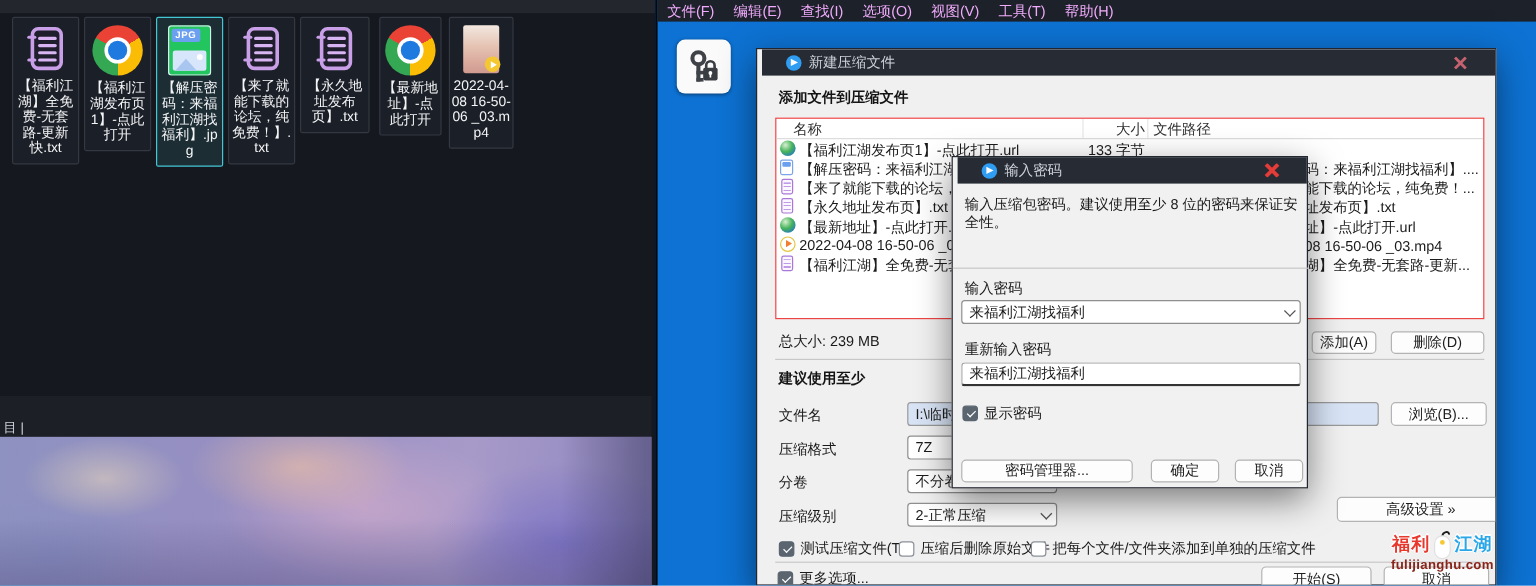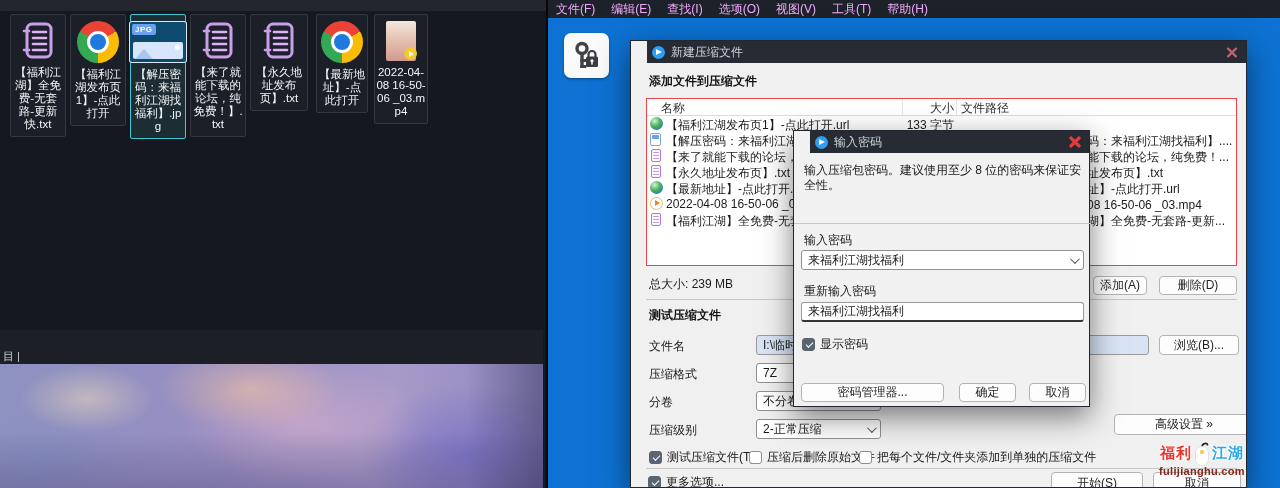--- a/index.html
+++ b/index.html
@@ -11,21 +11,21 @@
   .desk-strip{position:absolute;left:0;top:0;width:546px;height:11px;background:#23262c;}
   .tile{position:absolute;top:14px;display:flex;flex-direction:column;align-items:center;
         padding:6px 1px 5px;background:#1b1f27;border:1px solid #343842;border-radius:2px;box-sizing:border-box;}
   .tile.selected{border-color:#45c6d6;background:#1c2d34;}
   .tile-label{margin-top:5px;font-size:11.5px;line-height:13px;color:#f4f5f7;text-align:center;word-break:break-all;width:100%;}
   .art-txt{width:38px;height:40px;}
   .art-chrome{width:42px;height:42px;border-radius:50%;position:relative;
     background:conic-gradient(from 60deg,#fbbc05 0 120deg,#34a853 0 240deg,#ea4335 0);}
   .art-chrome::before{content:"";position:absolute;left:50%;top:50%;width:22px;height:22px;margin:-11px 0 0 -11px;border-radius:50%;background:#fff;}
   .art-chrome::after{content:"";position:absolute;left:50%;top:50%;width:16px;height:16px;margin:-8px 0 0 -8px;border-radius:50%;background:#1f7ae0;}
-  .art-jpg{width:58px;height:42px;background:#0c4a6e;border-radius:3px;position:relative;box-shadow:0 0 0 1px #dfe7f4 inset;}
+  .art-jpg{width:36px;height:42px;background:#22c55e;border-radius:3px;position:relative;box-shadow:0 0 0 1px #dfe7f4 inset;}
   .jpg-badge{position:absolute;left:3px;top:3px;background:#6b9ff0;color:#fff;font-size:8px;font-weight:bold;
              padding:1px 3px;border-radius:2px;letter-spacing:.5px;}
   .jpg-photo{position:absolute;left:4px;right:4px;bottom:4px;height:17px;background:#d7e6fa;border-radius:2px;overflow:hidden;}
   .jpg-photo::before{content:"";position:absolute;left:2px;bottom:0;border-left:9px solid transparent;border-right:9px solid transparent;border-bottom:10px solid #a9c6f0;}
   .jpg-photo::after{content:"";position:absolute;right:3px;top:3px;width:5px;height:5px;border-radius:50%;background:#fff;}
   .art-video{width:30px;height:40px;border-radius:2px;position:relative;
     background:linear-gradient(180deg,#f2e8e0 0%,#e5c2b2 45%,#d9a89b 80%,#cf9a90 100%);}
   .playbadge{position:absolute;right:-1px;bottom:1px;width:13px;height:13px;border-radius:50%;background:#f5c832;}
   .playbadge::after{content:"";position:absolute;left:4.5px;top:3.5px;border-left:5px solid #fff;border-top:3px solid transparent;border-bottom:3px solid transparent;}
 
@@ -47,21 +47,21 @@
   .menubar{position:absolute;left:0;top:0;width:100%;height:18px;background:#1d2129;display:flex;align-items:center;}
   .menu-item{font-size:12px;color:#f0abfc;padding:0 8px;line-height:18px;}
   .key-tile{position:absolute;left:16px;top:33px;width:45px;height:45px;background:#fafafa;border-radius:7px;
             display:flex;align-items:center;justify-content:center;box-shadow:0 1px 3px rgba(0,0,0,.4);}
 
   
   .dlg{position:absolute;background:#f0f0f0;border:1px solid #22262e;box-sizing:border-box;
        box-shadow:0 10px 28px rgba(0,0,0,.5);}
   .dlg-main{left:630px;top:40px;width:617px;height:448px;z-index:5;overflow:hidden;}
   .dlg-pwd{left:793px;top:130px;width:297px;height:277px;z-index:10;background:#f1f1f1;}
-  .tb{position:absolute;left:16px;top:0;right:0;height:22px;background:#262b34;display:flex;align-items:center;padding:0 5px;box-sizing:border-box;}
+  .tb{position:absolute;left:4px;top:0;right:0;height:22px;background:#262b34;display:flex;align-items:center;padding:0 20px;box-sizing:border-box;}
   .tb-title{font-size:12px;color:#ced3da;margin-left:6px;}
   .dlg-ico{width:13px;height:13px;border-radius:50%;background:#2f9df2;position:relative;flex:0 0 auto;}
   .dlg-ico::after{content:"";position:absolute;left:4px;top:3.5px;border-left:6px solid #fff;border-top:3px solid transparent;border-bottom:3px solid transparent;}
   .tb-close{margin-left:auto;display:flex;align-items:center;justify-content:center;width:18px;height:16px;}
 
   .sec-label{position:absolute;font-size:12px;font-weight:bold;color:#141414;font-family:Liberation Serif, serif;}
   .lbl{position:absolute;font-size:12px;color:#1a1a1a;}
   .hr{position:absolute;height:1px;background:#c7c7c7;}
 
   
@@ -268,21 +268,21 @@
             <span class="rpath">I:\临时文件\36\【福利江湖】全免费-无套路-更新...</span>
           </div>
         </div>
     </div>
 
     <div class="lbl" style="left:18px;top:235px;">总大小: 239 MB</div>
     <div class="btn" style="left:462px;top:235px;width:54px;height:19px;">添加(A)</div>
     <div class="btn" style="left:528px;top:235px;width:78px;height:19px;">删除(D)</div>
 
     <div class="hr" style="left:15px;top:258px;width:591px;"></div>
-    <div class="sec-label" style="left:18px;top:266px;">测试压缩文件</div>
+    <div class="sec-label" style="left:18px;top:266px;">建议使用至少</div>
 
     <div id="settings-fields">
         <div class="lbl" style="left: 18px; top: 297px;">文件名</div>
         <input class="tinput sel" value="I:\临时文件" style="left: 125px; top: 294px; width: 393px; height: 20px;">
         <div class="lbl" style="left: 18px; top: 325px;">压缩格式</div>
         <div class="combo" style="left: 125px; top: 322px; width: 125px; height: 20px;">
           <span>7Z</span>
           <span class="chev"></span>
         </div>
         <div class="lbl" style="left: 18px; top: 353px;">分卷</div>

